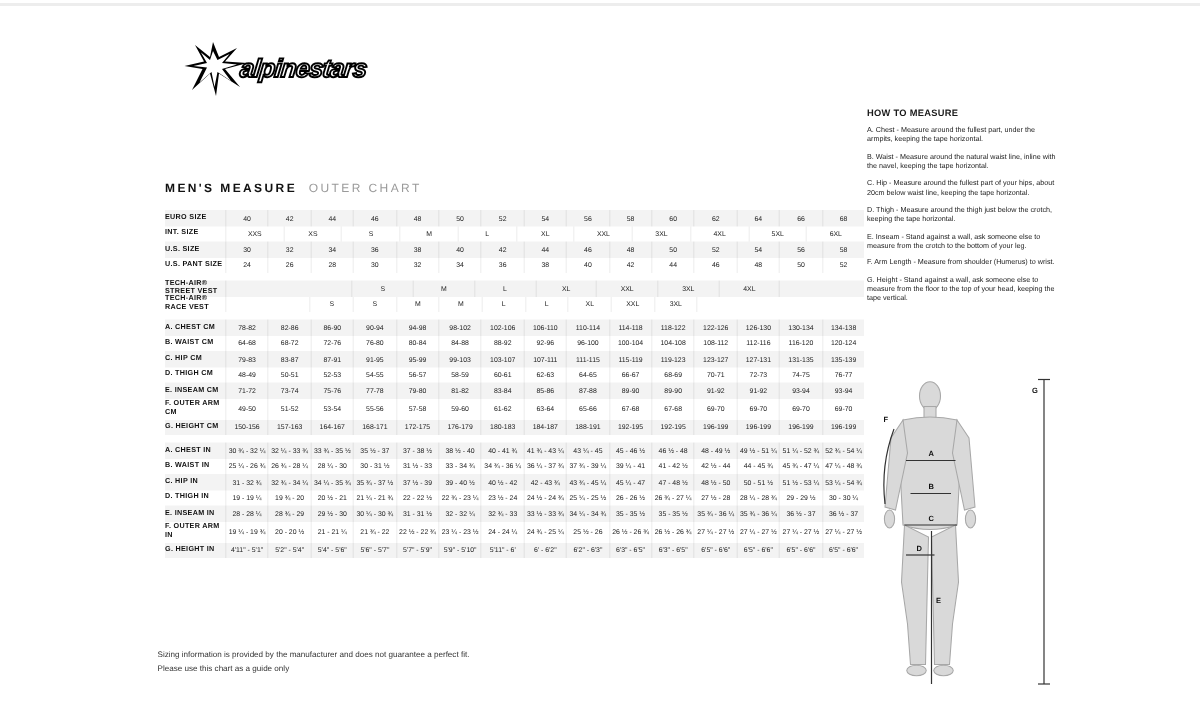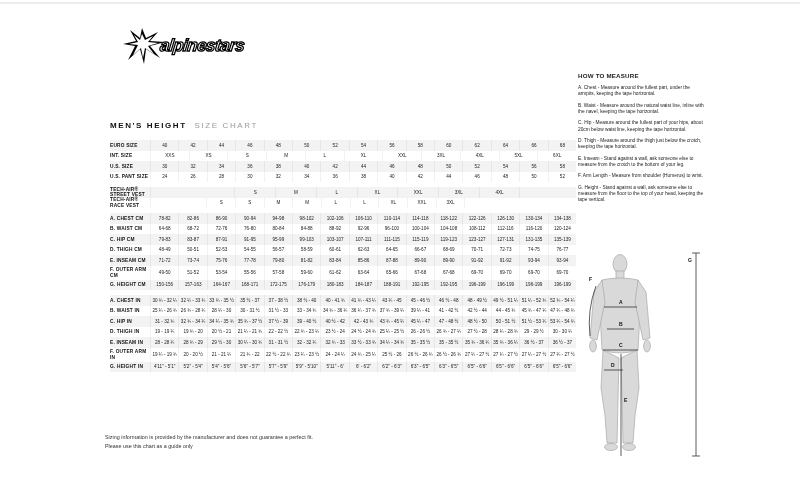--- a/index.html
+++ b/index.html
@@ -58,22 +58,22 @@
 
 <div class="logo">
   <svg width="44" height="40" viewBox="0 0 44 40">
     <path fill="#000" d="M20,2 L24,12 L36,6 L28,15 L43,16 L28,20 L38,32 L24,23 L22,38 L18,23 L6,34 L13,20 L1,18 L14,15 L8,4 L18,12 Z"></path>
     <path fill="#fff" d="M20,8 L23,14 L31,10 L26,16 L36,17 L26,20 L32,28 L23,22 L21,32 L19,22 L11,29 L16,19 L7,18 L16,16 L12,9 L18,14 Z"></path>
   </svg>
   <span class="wordmark">alpinestars</span>
 </div>
 
 <div class="page-title">
-  <span class="t1">MEN'S HEIGHT</span>
-  <span class="t2">SIZE CHART</span>
+  <span class="t1">MEN'S MEASURE</span>
+  <span class="t2">OUTER CHART</span>
 </div>
 
 <div id="size-table">
     <div class="trow shade">
       <div class="tlabel">EURO SIZE</div>
       <div class="tcells">
         <div class="tcell" style="flex-grow: 1;">40</div>
         <div class="tcell" style="flex-grow: 1;">42</div>
         <div class="tcell" style="flex-grow: 1;">44</div>
         <div class="tcell" style="flex-grow: 1;">46</div>

